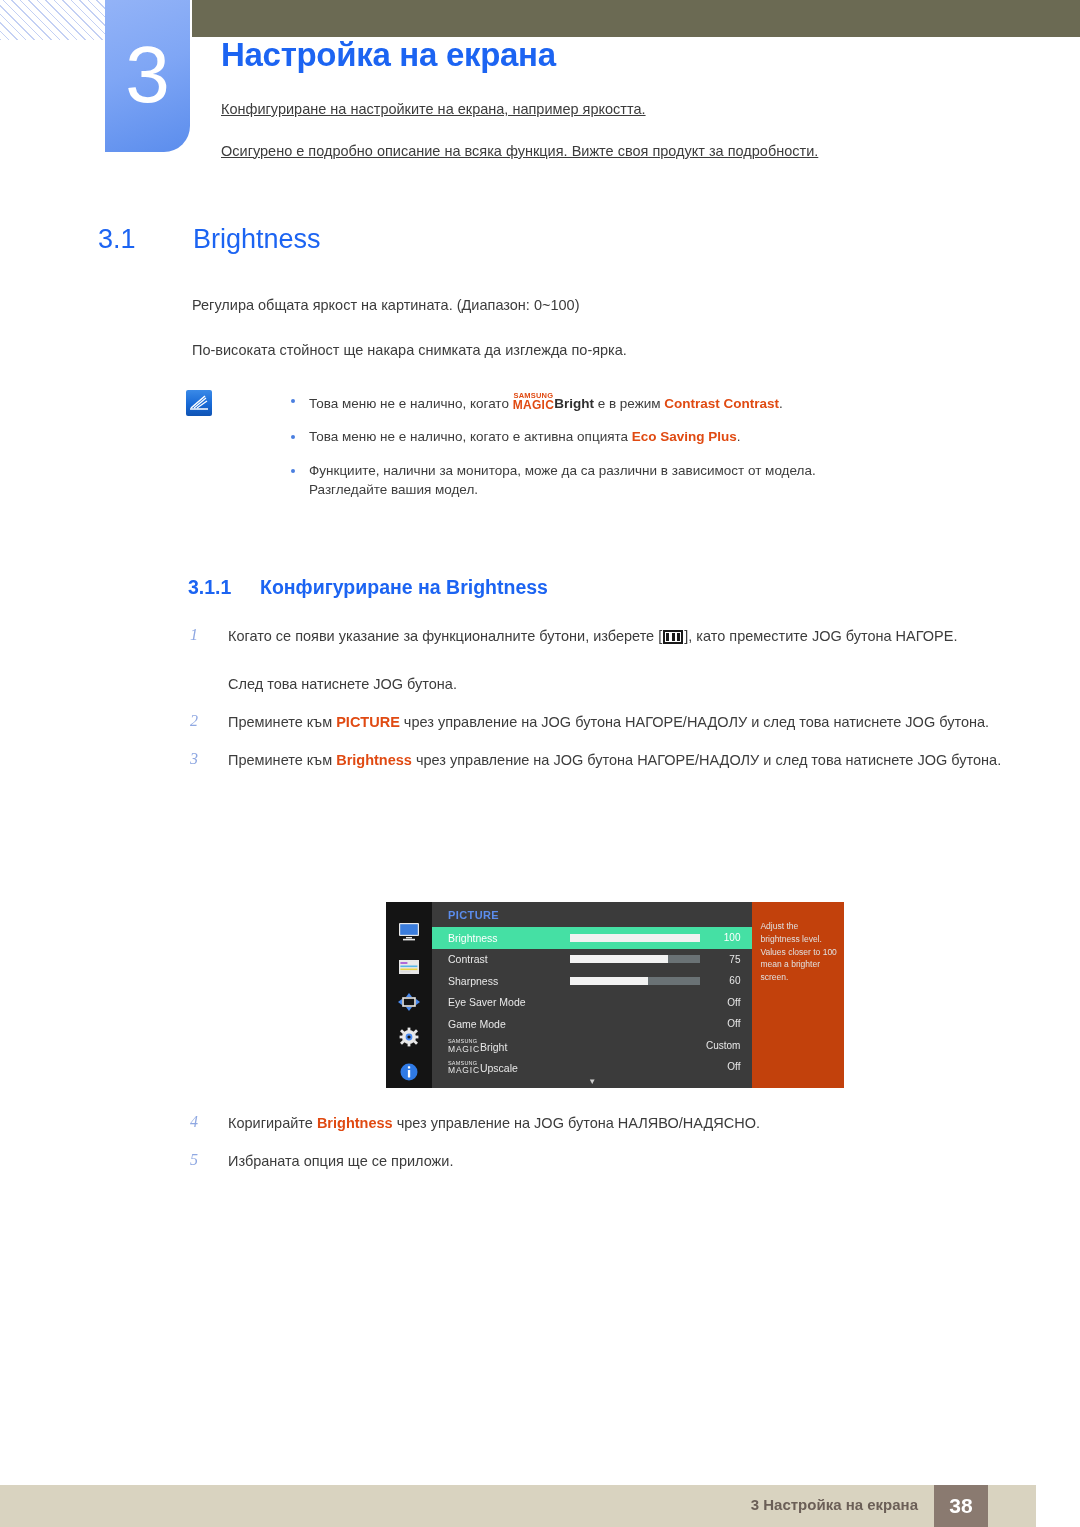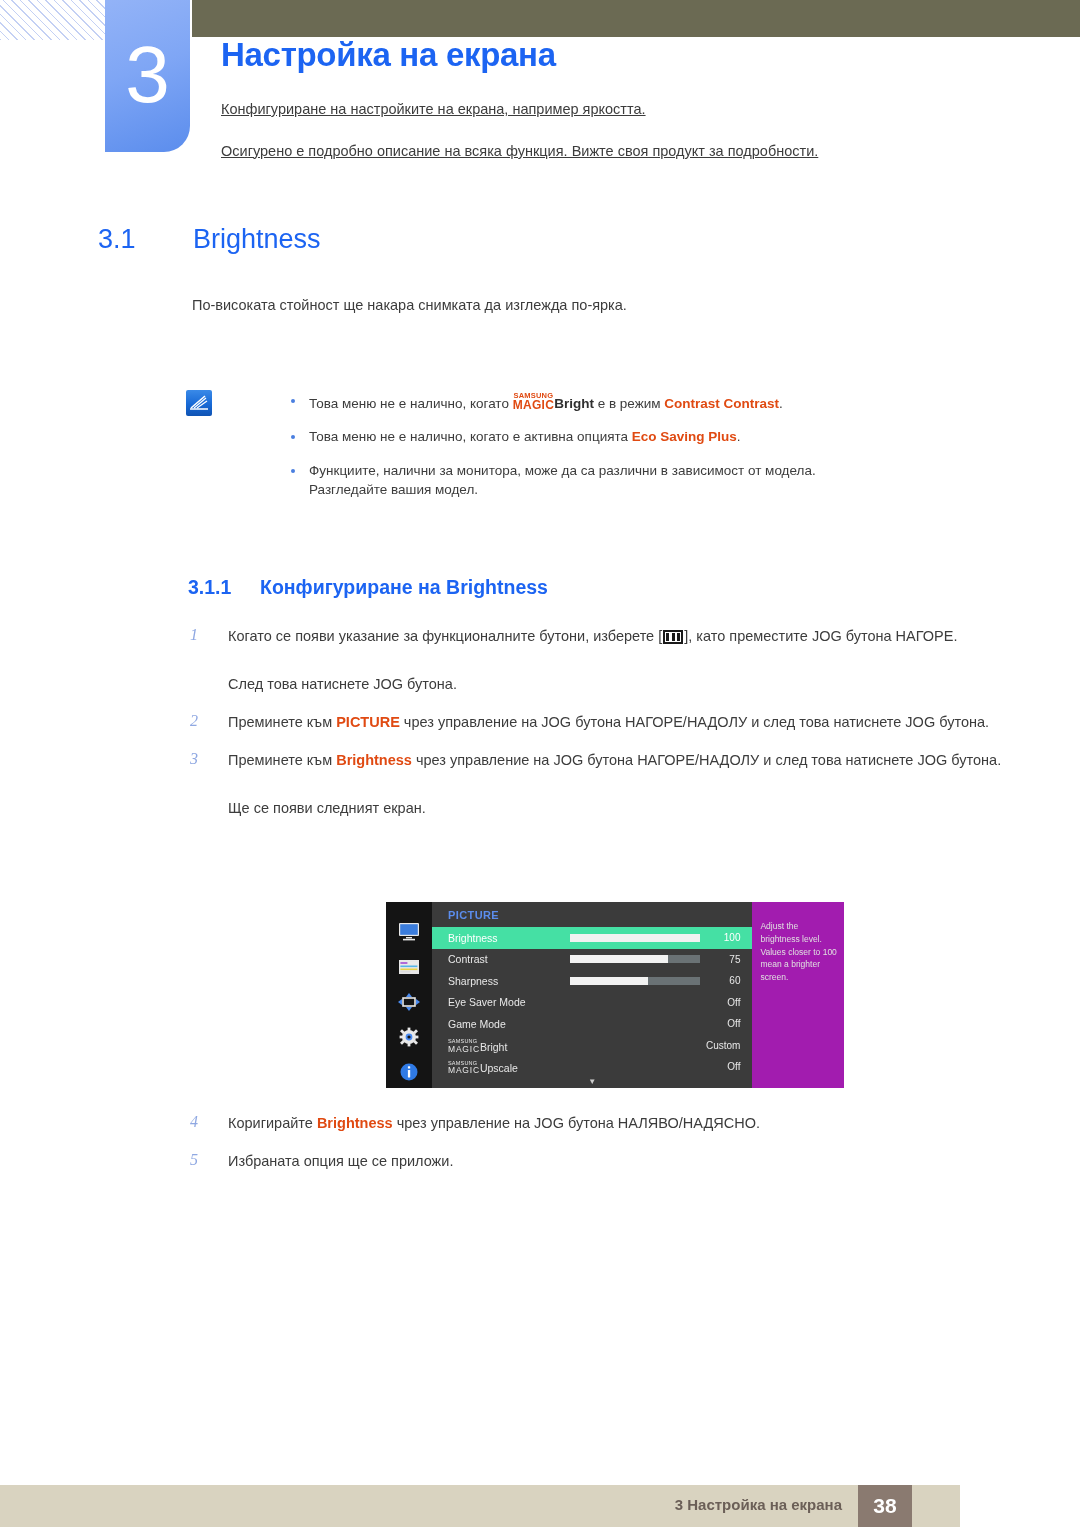--- a/index.html
+++ b/index.html
@@ -298,35 +298,35 @@
     position: absolute;
     left: 0; right: 0;
     bottom: 2px;
     text-align: center;
     color: #cfcfcf;
     font-size: 8px;
   }
   .osd-desc {
     width: 92px;
     flex: 0 0 92px;
-    background: #a21caf;
+    background: #c2410c;
     color: #e0e0e0;
     font-size: 8.5px;
     line-height: 1.5;
     padding: 18px 7px 0 8px;
     box-sizing: border-box;
   }
   .icn { width: 24px; height: 20px; display: block; }
 
   
   .footer {
     position: absolute;
     left: 0;
     bottom: 0;
-    width: 960px;
+    width: 1036px;
     height: 42px;
     background: #d9d3c0;
   }
   .footer-text {
     position: absolute;
     right: 118px;
     top: 11px;
     color: #6b5f57;
     font-size: 15px;
     font-weight: bold;
@@ -357,20 +357,21 @@
     <p class="chapter-sub">Конфигуриране на настройките на екрана, например яркостта.</p>
     <p class="chapter-sub">Осигурено е подробно описание на всяка функция. Вижте своя продукт за подробности.</p>
   </div>
 </div>
 
 <div class="section-h1">
   <span class="num">3.1</span><span>Brightness</span>
 </div>
 
 <div class="body-block">
+  <p class="para">Регулира общата яркост на картината. (Диапазон: 0~100)</p>
   <p class="para">По-високата стойност ще накара снимката да изглежда по-ярка.</p>
 </div>
 
 <div class="note">
   <div class="note-icon">
     <svg width="20" height="20" viewBox="0 0 20 20" aria-hidden="true">
       <path d="M2 15 L16 3" stroke="#ffffff" stroke-width="1.6" fill="none"></path>
       <path d="M5 15 L17 5" stroke="#ffffff" stroke-width="1.2" fill="none"></path>
       <path d="M8 15 L18 8" stroke="#ffffff" stroke-width="1.2" fill="none"></path>
       <path d="M1 16 H19" stroke="#ffffff" stroke-width="1.6"></path>
@@ -401,21 +402,20 @@
     <div class="step-num">2</div>
     <div class="step-body">
       <span>Преминете към </span><span class="orange">PICTURE</span><span> чрез управление на JOG бутона НАГОРЕ/НАДОЛУ и след това натиснете JOG бутона.</span>
     </div>
   </div>
 
   <div class="step">
     <div class="step-num">3</div>
     <div class="step-body">
       <span>Преминете към </span><span class="orange">Brightness</span><span> чрез управление на JOG бутона НАГОРЕ/НАДОЛУ и след това натиснете JOG бутона.</span>
-      <span class="sub-line">Ще се появи следният екран.</span>
     </div>
   </div>
 
 </div>
 
 <div class="osd">
 
   <div class="osd-side">
     <span class="icn">
       <svg width="24" height="20" viewBox="0 0 24 20">

